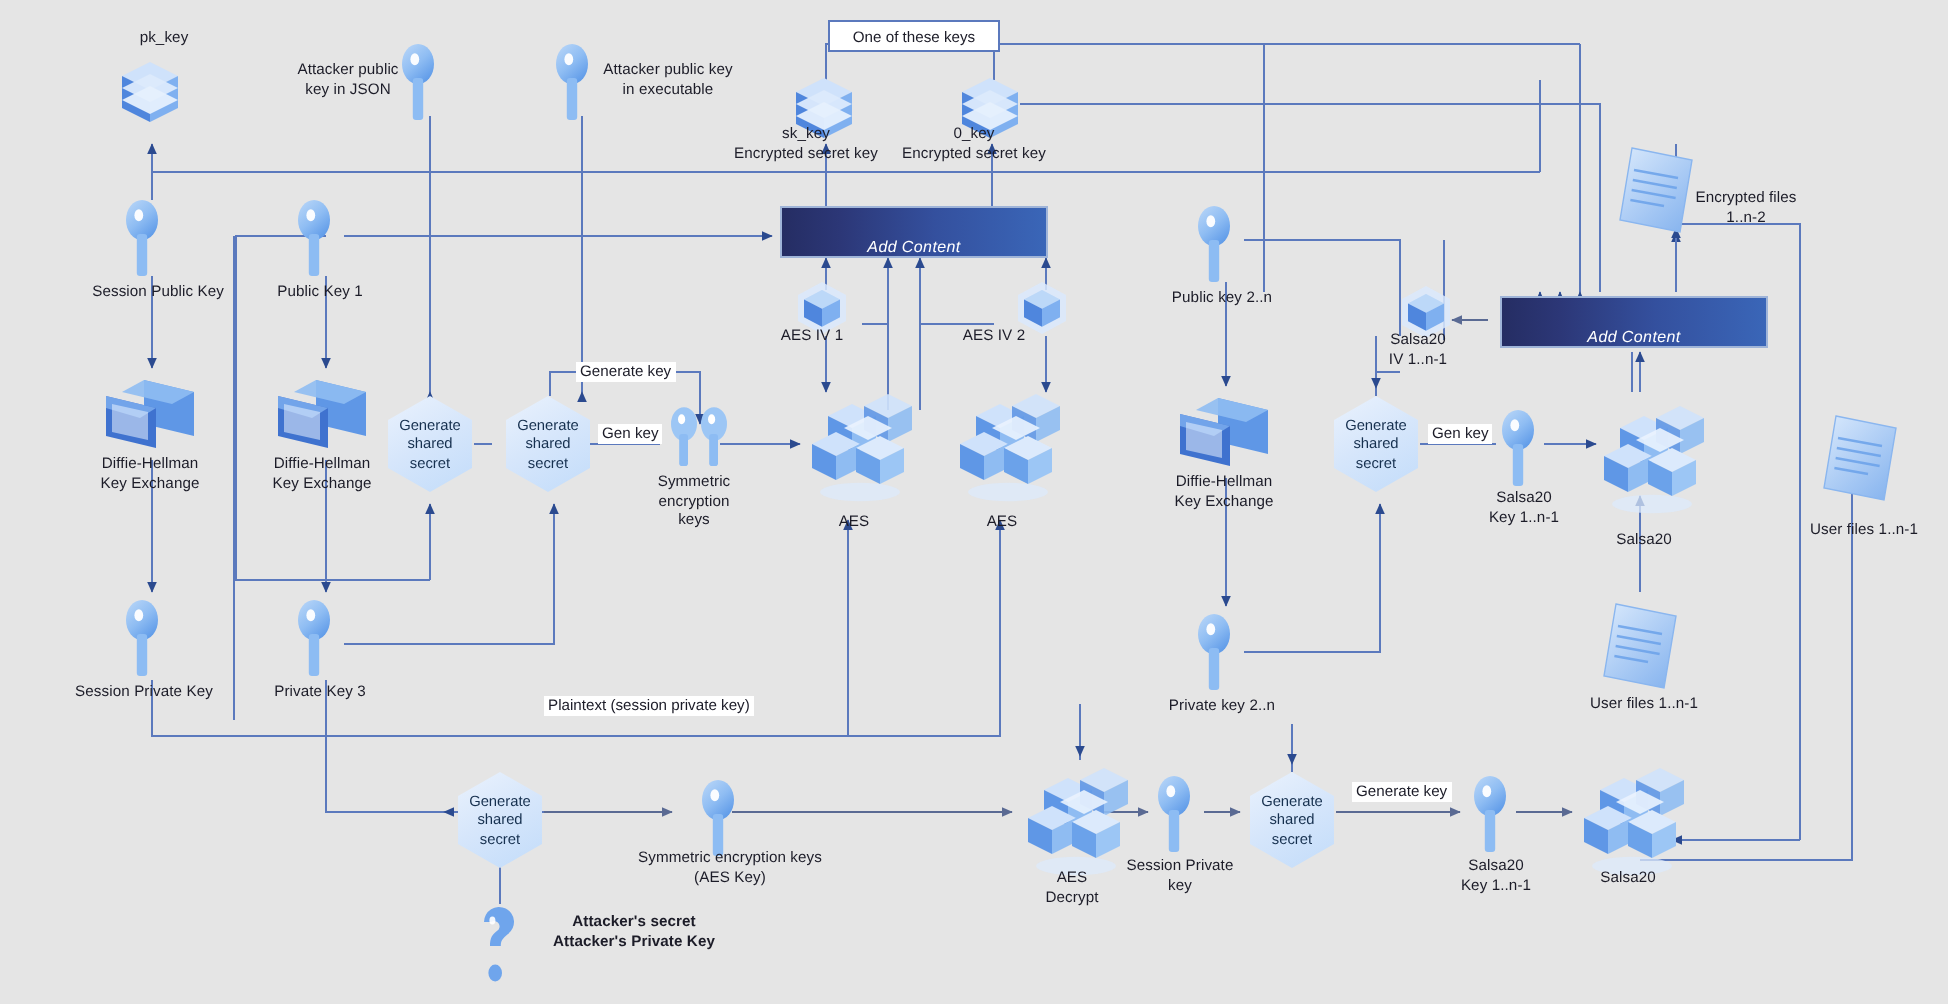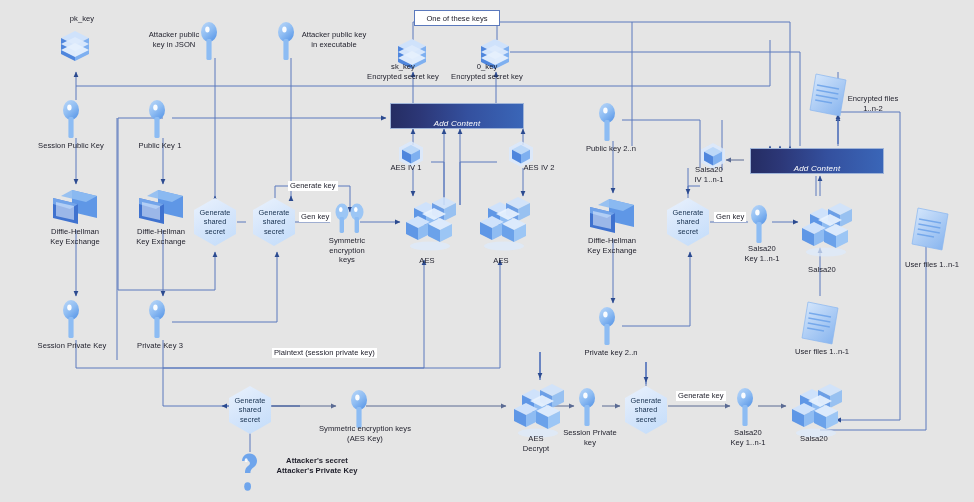--- a/index.html
+++ b/index.html
@@ -334,21 +334,21 @@
               <stop offset="0%" stop-color="#d9e9fc"></stop>
               <stop offset="100%" stop-color="#8ab6ef"></stop>
             </linearGradient>
     </defs>
           <g>
       <ellipse cx="9" cy="10" rx="8" ry="10" fill="url(#keyg2)"></ellipse>
       <ellipse cx="7.4" cy="7.6" rx="2.2" ry="3" fill="#ffffff" opacity=".95"></ellipse>
       <rect x="6.4" y="17" width="5.2" height="21" rx="1.6" fill="#8dbcf3"></rect>
     </g>
         </svg></div>
-      <div class="lbl" style="left: 30px; top: 141px; width: 82px;">Session Public Key</div>
+      <div class="lbl" style="left: 30px; top: 141px; width: 82px; text-align: right;">Session Public Key</div>
       <div class="node" style="left: 148px; top: 100px;"><svg width="18" height="40" viewBox="0 0 18 40">
           <defs>
       <linearGradient id="keyg2" x1="0" y1="0" x2="0.7" y2="1">
               <stop offset="0%" stop-color="#bcd8f8"></stop>
               <stop offset="55%" stop-color="#8fbdf3"></stop>
               <stop offset="100%" stop-color="#5e9ae8"></stop>
             </linearGradient>
       <linearGradient id="filg2" x1="0" y1="0" x2="0.8" y2="1">
               <stop offset="0%" stop-color="#d9e9fc"></stop>
               <stop offset="100%" stop-color="#8ab6ef"></stop>
@@ -438,21 +438,21 @@
             </linearGradient>
     </defs>
           <g>
       <path d="M13,1 L25,7.5 L25,20.5 L13,27 L1,20.5 L1,7.5 Z" fill="#dbe9fd" opacity=".85"></path>
       <path d="M13,5 L22,9.8 L22,18.6 L13,23.4 L4,18.6 L4,9.8 Z" fill="#cfe2fb"></path>
       <path d="M13,5 L22,9.8 L13,14.4 L4,9.8 Z" fill="#bcd8f8"></path>
       <path d="M4,9.8 L13,14.4 L13,23.4 L4,18.6 Z" fill="#4f86dd"></path>
       <path d="M22,9.8 L13,14.4 L13,23.4 L22,18.6 Z" fill="#7fb0f0"></path>
     </g>
         </svg></div>
-      <div class="lbl" style="left: 508px; top: 163px; width: 62px; text-align: center;">AES IV 2</div>
+      <div class="lbl" style="left: 466px; top: 163px; width: 62px; text-align: center;">AES IV 2</div>
       <div class="node" style="left: 700px; top: 142px;"><svg width="26" height="28" viewBox="0 0 26 28">
           <defs>
       <linearGradient id="keyg2" x1="0" y1="0" x2="0.7" y2="1">
               <stop offset="0%" stop-color="#bcd8f8"></stop>
               <stop offset="55%" stop-color="#8fbdf3"></stop>
               <stop offset="100%" stop-color="#5e9ae8"></stop>
             </linearGradient>
       <linearGradient id="filg2" x1="0" y1="0" x2="0.8" y2="1">
               <stop offset="0%" stop-color="#d9e9fc"></stop>
               <stop offset="100%" stop-color="#8ab6ef"></stop>

